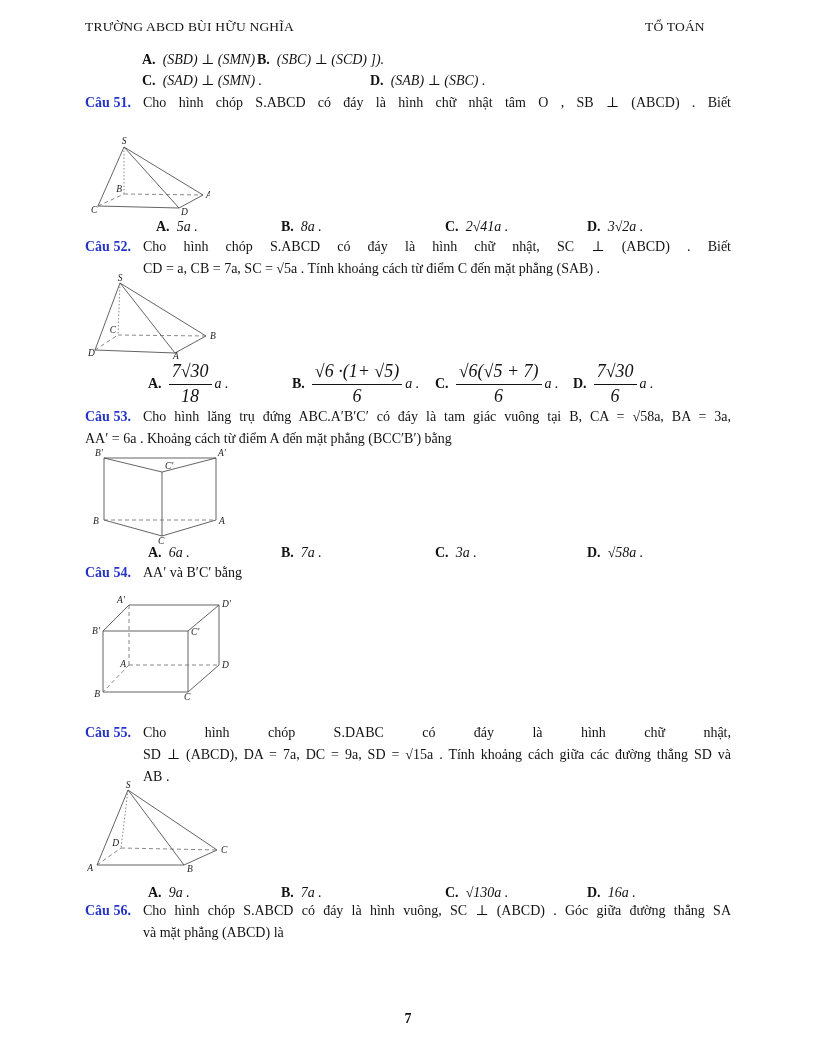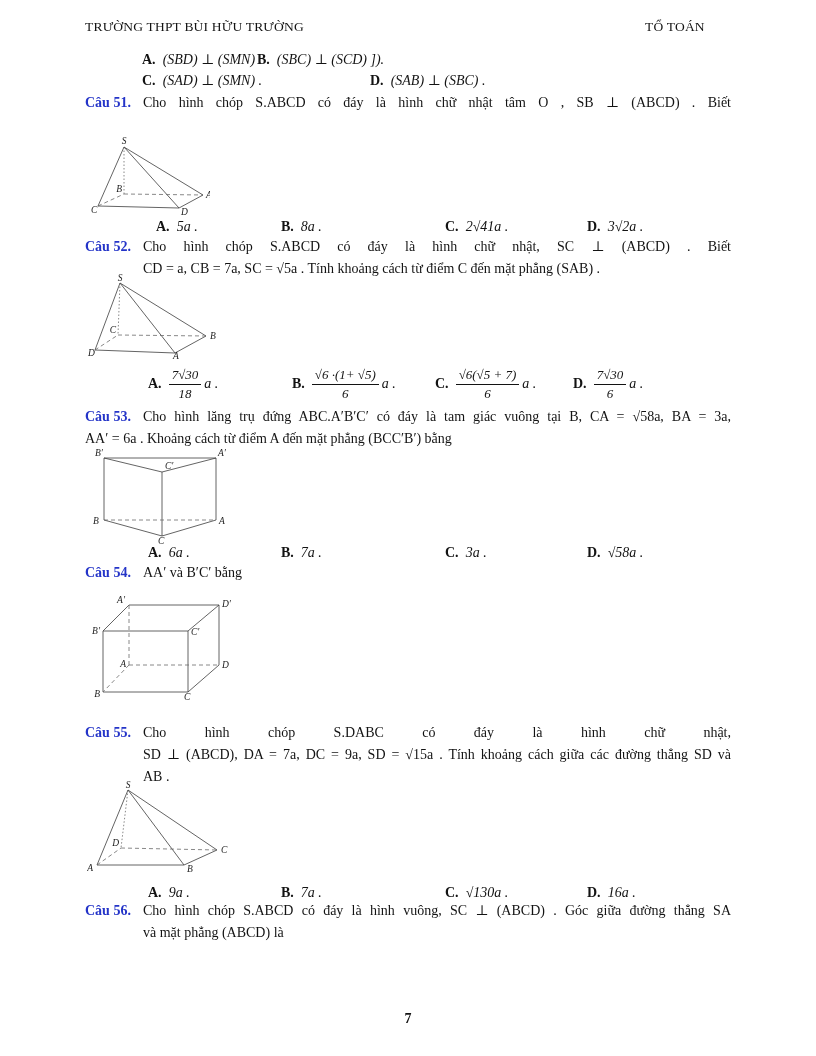--- a/index.html
+++ b/index.html
@@ -16,37 +16,37 @@
   .qline{padding-left:58px;}
   .noind{padding-left:0;}
   .jline{text-align:justify;text-align-last:justify;}
   .optrow{position:absolute;left:0;top:0;width:816px;height:22px;}
   .optrow .opt{position:absolute;top:0;white-space:nowrap;}
   .olabel{font-weight:bold;margin-right:7px;}
   .oval{font-style:italic;}
   .fracrow{height:48px;}
   .fracrow .opt{display:inline-flex;align-items:center;height:48px;}
   .frac{display:inline-flex;flex-direction:column;align-items:center;font-style:italic;
-        line-height:1.2;font-size:13px;margin-right:3px;}
+        line-height:1.2;font-size:18px;margin-right:3px;}
   .frac .num{border-bottom:1px solid #131313;padding:0 3px 1px 3px;}
   .frac .den{padding-top:1px;}
   .pageno{position:absolute;left:0;top:1008px;width:816px;text-align:center;font-weight:bold;}
   svg.fig{position:absolute;}
   svg.fig line{stroke:#3c3c3c;stroke-width:.8;fill:none;}
   svg.fig line.dash{stroke-dasharray:4 3;stroke:#6a6a6a;}
   svg.fig line.dot{stroke-dasharray:1.5 2;stroke:#6a6a6a;}
   svg.fig text{font-family:"Liberation Serif","DejaVu Serif",serif;
         font-style:italic;font-size:9.5px;fill:#222;}
 </style>
 </head>
 <body>
 
 <div class="page">
 
-  <div class="abs hdr" style="left:85px;top:16px;">TRƯỜNG THPT BÙI HỮU TRƯỜNG</div>
+  <div class="abs hdr" style="left:85px;top:16px;">TRƯỜNG ABCD BÙI HỮU NGHĨA</div>
   <div class="abs hdr" style="left:645px;top:16px;">TỔ TOÁN</div>
 
   <div class="optrow" style="top:70px;">
     <span class="opt" style="left:142px;"><b class="olabel">C.</b><span class="oval">(SAD) ⊥ (SMN) .</span></span>
     <span class="opt" style="left:370px;"><b class="olabel">D.</b><span class="oval">(SAB) ⊥ (SBC) .</span></span>
   </div>
   <div class="optrow" style="top:49px;">
     <span class="opt" style="left:142px;"><b class="olabel">A.</b><span class="oval">(SBD) ⊥ (SMN) .</span></span>
     <span class="opt" style="left:257px;"><b class="olabel">B.</b><span class="oval">(SBC) ⊥ (SCD) ]).</span></span>
   </div>
@@ -156,21 +156,21 @@
     <text x="126" y="8">A′</text>
     <text x="73" y="21">C′</text>
     <text x="1" y="76">B</text>
     <text x="127" y="76">A</text>
     <text x="66" y="96">C</text>
   </svg>
 
   <div class="optrow" style="top:542px;">
     <span class="opt" style="left:148px;"><b class="olabel">A.</b><span class="oval">6a .</span></span>
     <span class="opt" style="left:281px;"><b class="olabel">B.</b><span class="oval">7a .</span></span>
-    <span class="opt" style="left:445px;"><b class="olabel">C.</b><span class="oval">3a .</span></span>
+    <span class="opt" style="left:435px;"><b class="olabel">C.</b><span class="oval">3a .</span></span>
     <span class="opt" style="left:587px;"><b class="olabel">D.</b><span class="oval">√58a .</span></span>
   </div>
 
   <div class="qblock" style="top:562px;">
     <b class="qlabel">Câu 54.</b>
     <div class="qline">AA′ và B′C′ bằng</div>
   </div>
 
   <svg class="fig" style="left:87px;top:594px;" width="150" height="106" viewBox="0 0 150 106">
     <line x1="42" y1="11" x2="132" y2="11"></line>

